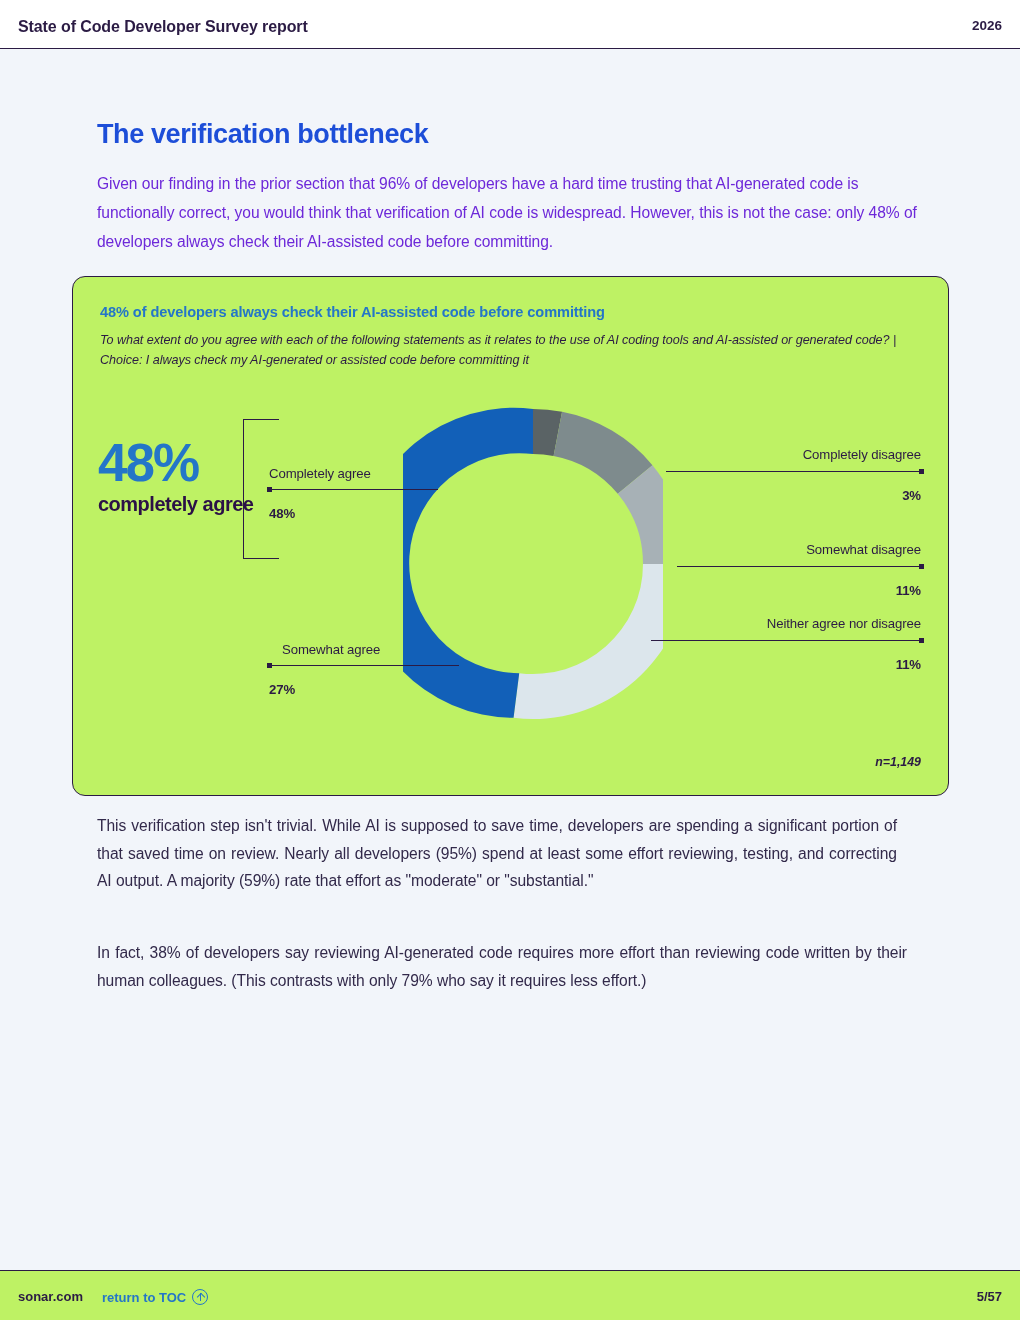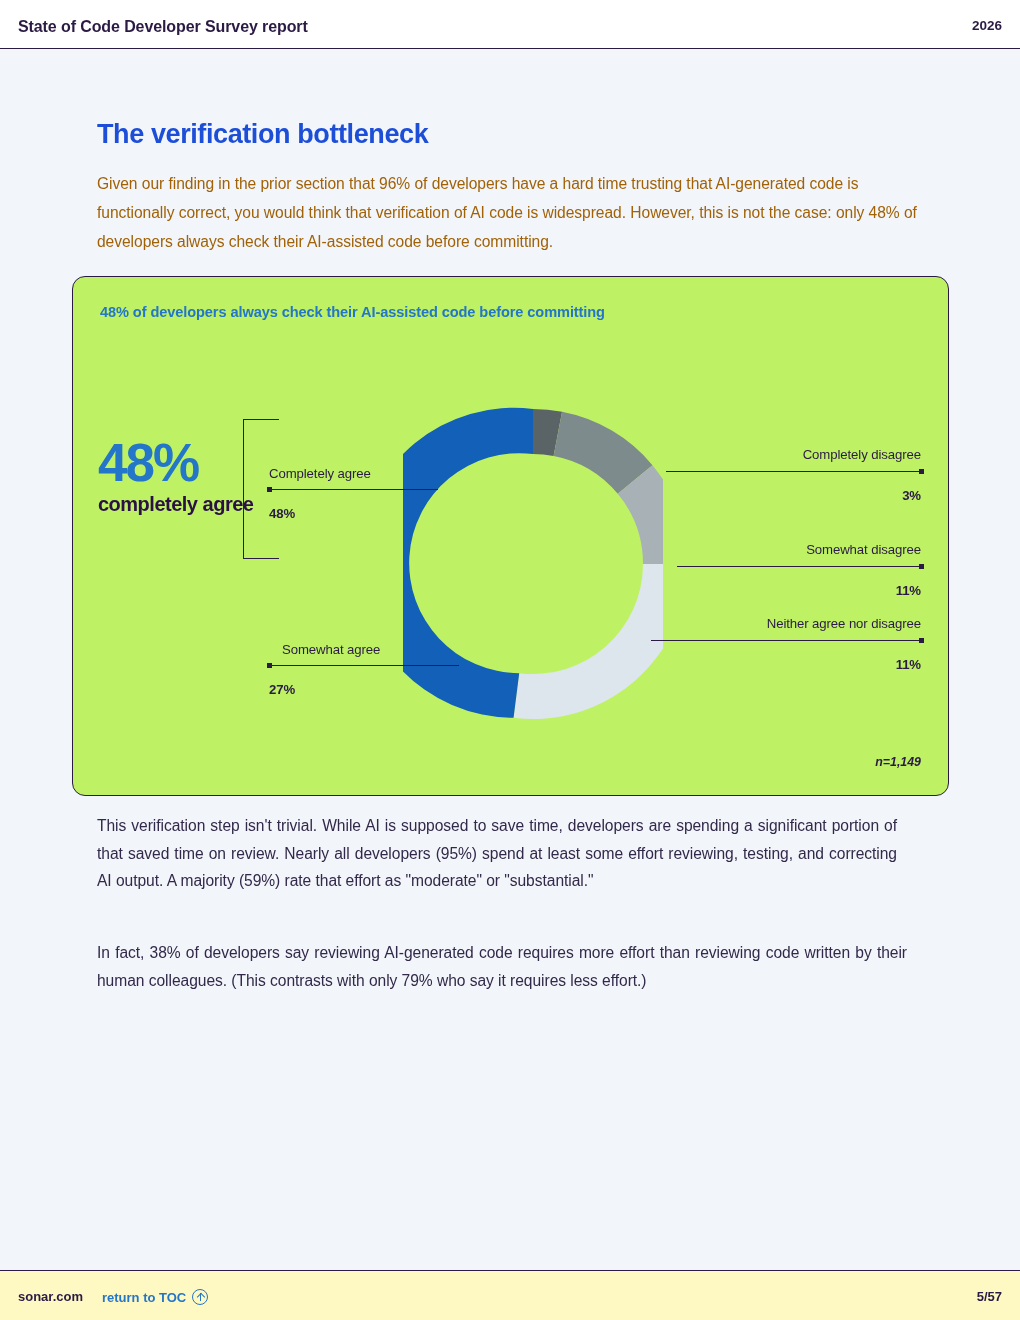--- a/index.html
+++ b/index.html
@@ -51,21 +51,21 @@
     color: #1d4ed8;
     letter-spacing: -0.4px;
   }
 
   .intro-paragraph {
     position: absolute;
     left: 97px; top: 169px;
     width: 828px;
     font-size: 15.6px;
     line-height: 29px;
-    color: #a16207;
+    color: #6d28d9;
     letter-spacing: -0.05px;
   }
 
   
   .chart-card {
     position: absolute;
     left: 72px; top: 276px;
     width: 877px;
     height: 520px;
     background: #bef264;
@@ -179,21 +179,21 @@
   }
   .para-1 { left: 97px; top: 812px; width: 800px; text-align: justify; }
   .para-2 { left: 97px; top: 939px; width: 810px; text-align: justify; }
 
   
   .page-footer {
     position: absolute;
     left: 0; bottom: 0;
     width: 1020px;
     height: 50px;
-    background: #fef9c3;
+    background: #bef264;
     border-top: 1.5px solid #2b1b44;
   }
   .footer-brand {
     position: absolute;
     left: 18px; top: 18px;
     font-size: 13px;
     font-weight: 700;
     color: #2b1b44;
   }
   .footer-toc {
@@ -246,20 +246,21 @@
   <div class="header-year">2026</div>
 </div>
 
 <h1 class="section-title">The verification bottleneck</h1>
 
 <p class="intro-paragraph">Given our finding in the prior section that 96% of developers have a hard time trusting that AI-generated code is functionally correct, you would think that verification of AI code is widespread. However, this is not the case: only 48% of developers always check their AI-assisted code before committing.</p>
 
 <div class="chart-card">
 
   <div class="card-title">48% of developers always check their AI-assisted code before committing</div>
+  <div class="card-subtitle">To what extent do you agree with each of the following statements as it relates to the use of AI coding tools and AI-assisted or generated code? | Choice: I always check my AI-generated or assisted code before committing it</div>
 
   <div class="big-stat">
     <div class="big-stat-number">48%</div>
     <div class="big-stat-label">completely agree</div>
   </div>
   <div class="stat-bracket"></div>
 
   <div class="donut-wrap">
     <svg class="donut-svg" width="260" height="318" viewBox="0 0 260 318">
       <g transform="translate(130,159)">

